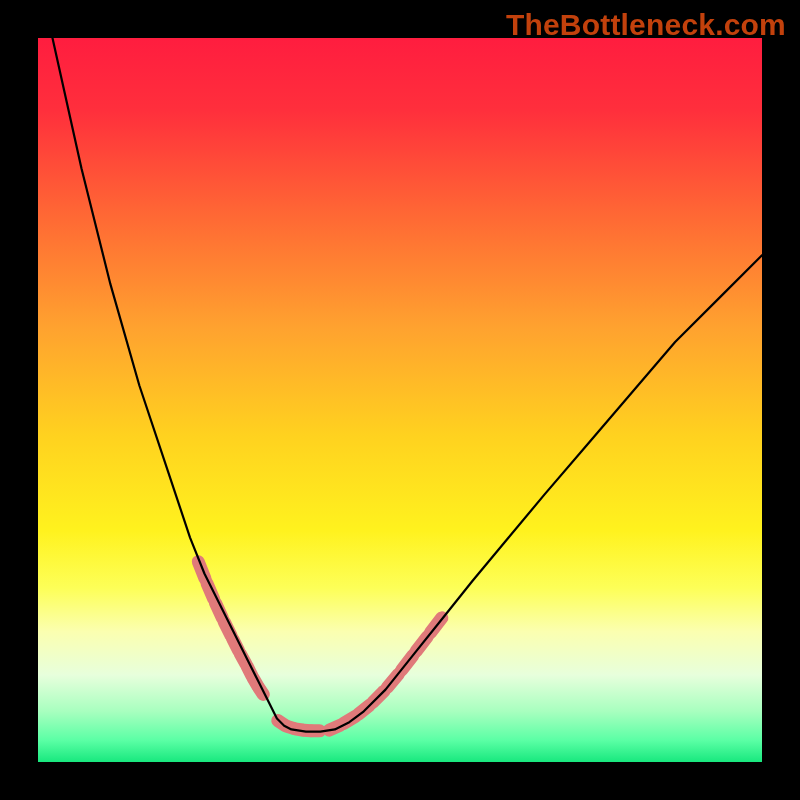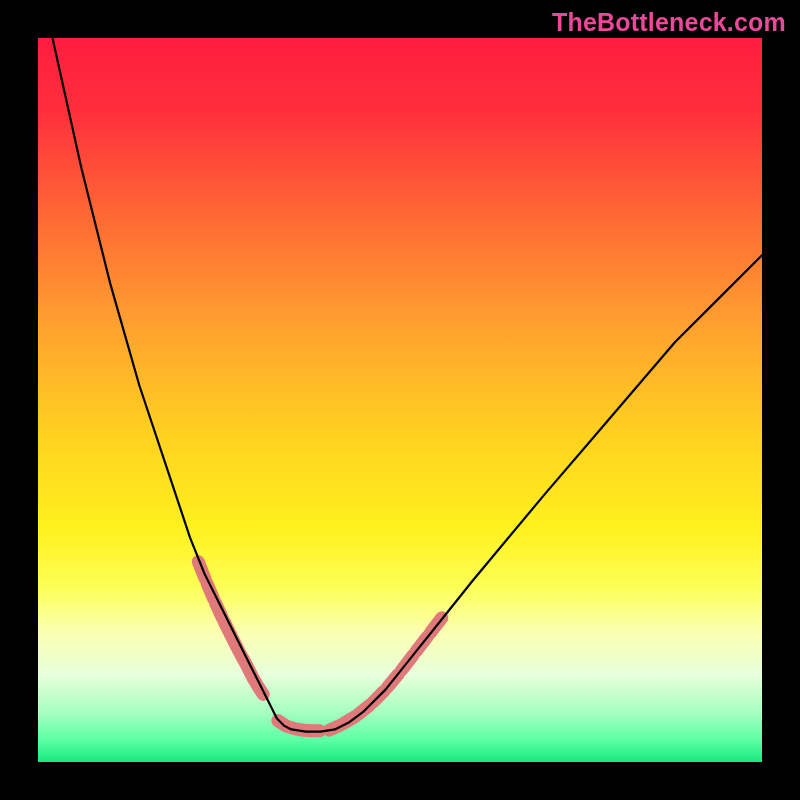--- a/index.html
+++ b/index.html
@@ -22,22 +22,22 @@
     left: 38px;
     top: 38px;
     width: 724px;
     height: 724px;
     overflow: hidden;
   }
   .watermark {
     position: absolute;
     top: 8px;
     right: 14px;
-    color: #ec4899;
-    font-size: 25px;
+    color: #c2410c;
+    font-size: 30px;
     font-weight: 600;
     letter-spacing: 0.2px;
     user-select: none;
   }
 </style>
 </head>
 <body>
 
 <div class="frame">
   <div class="plot-area">

